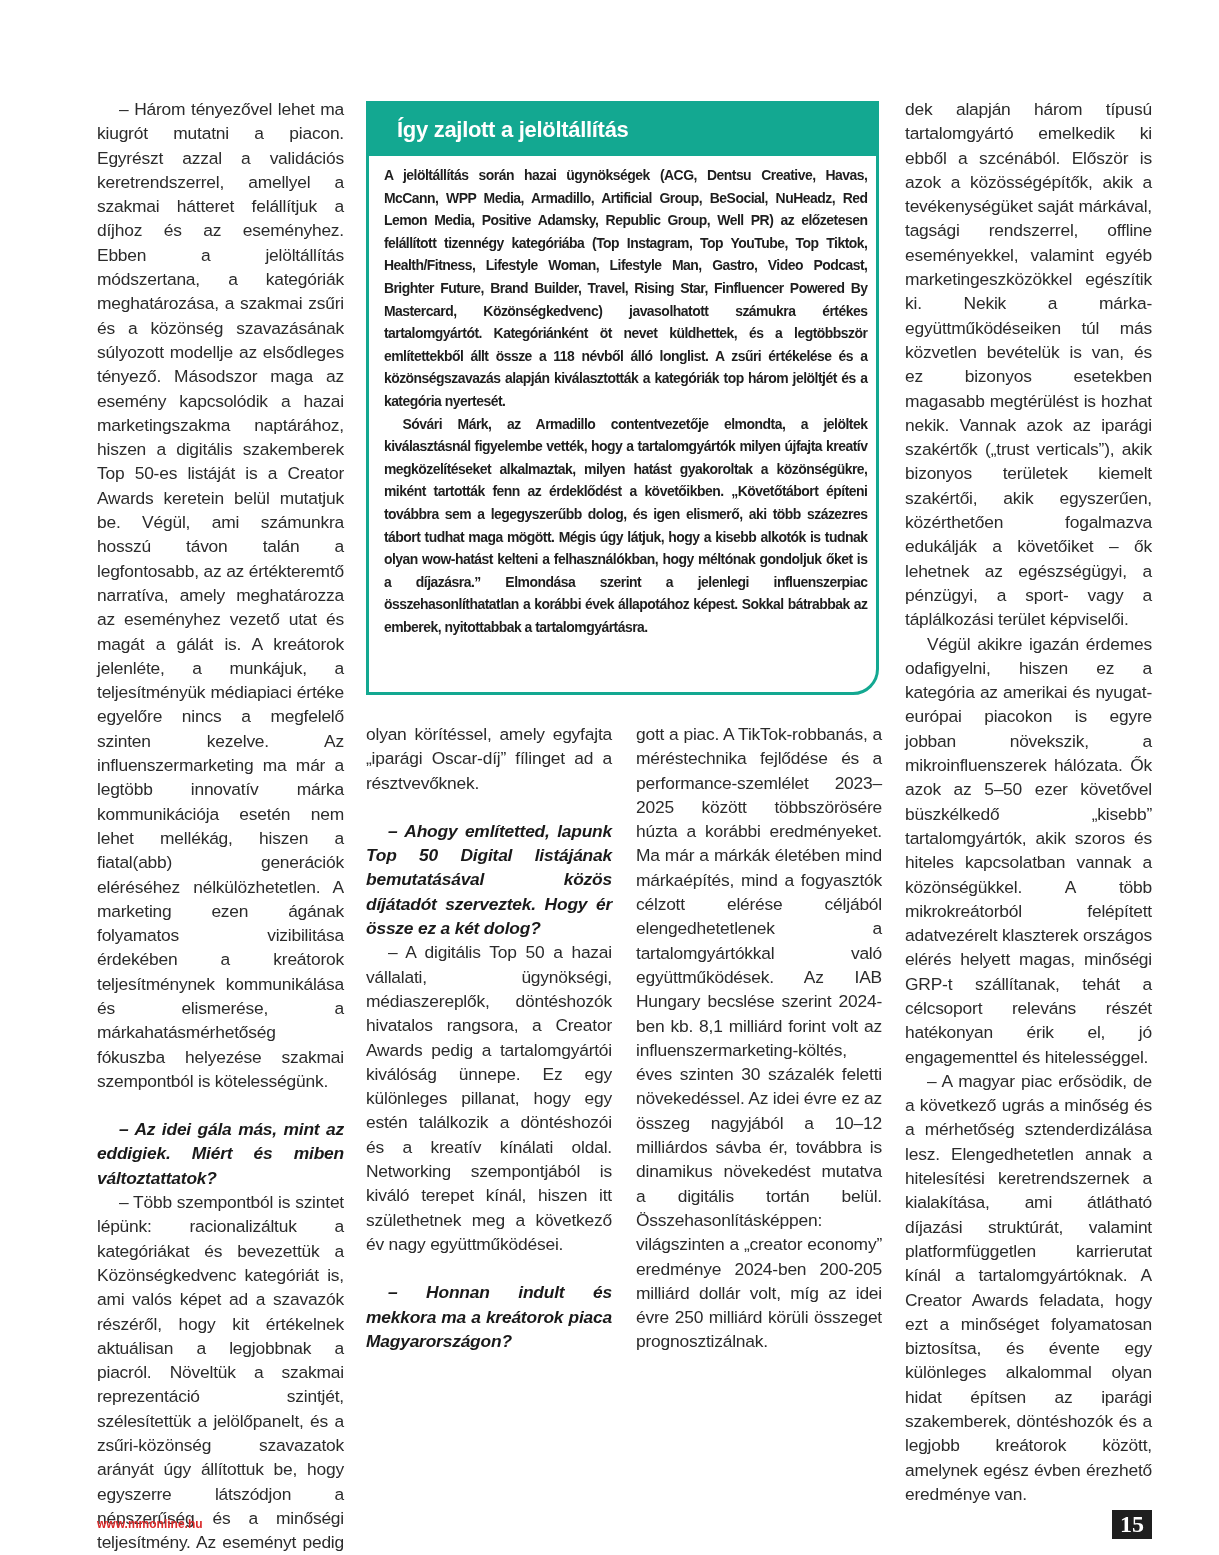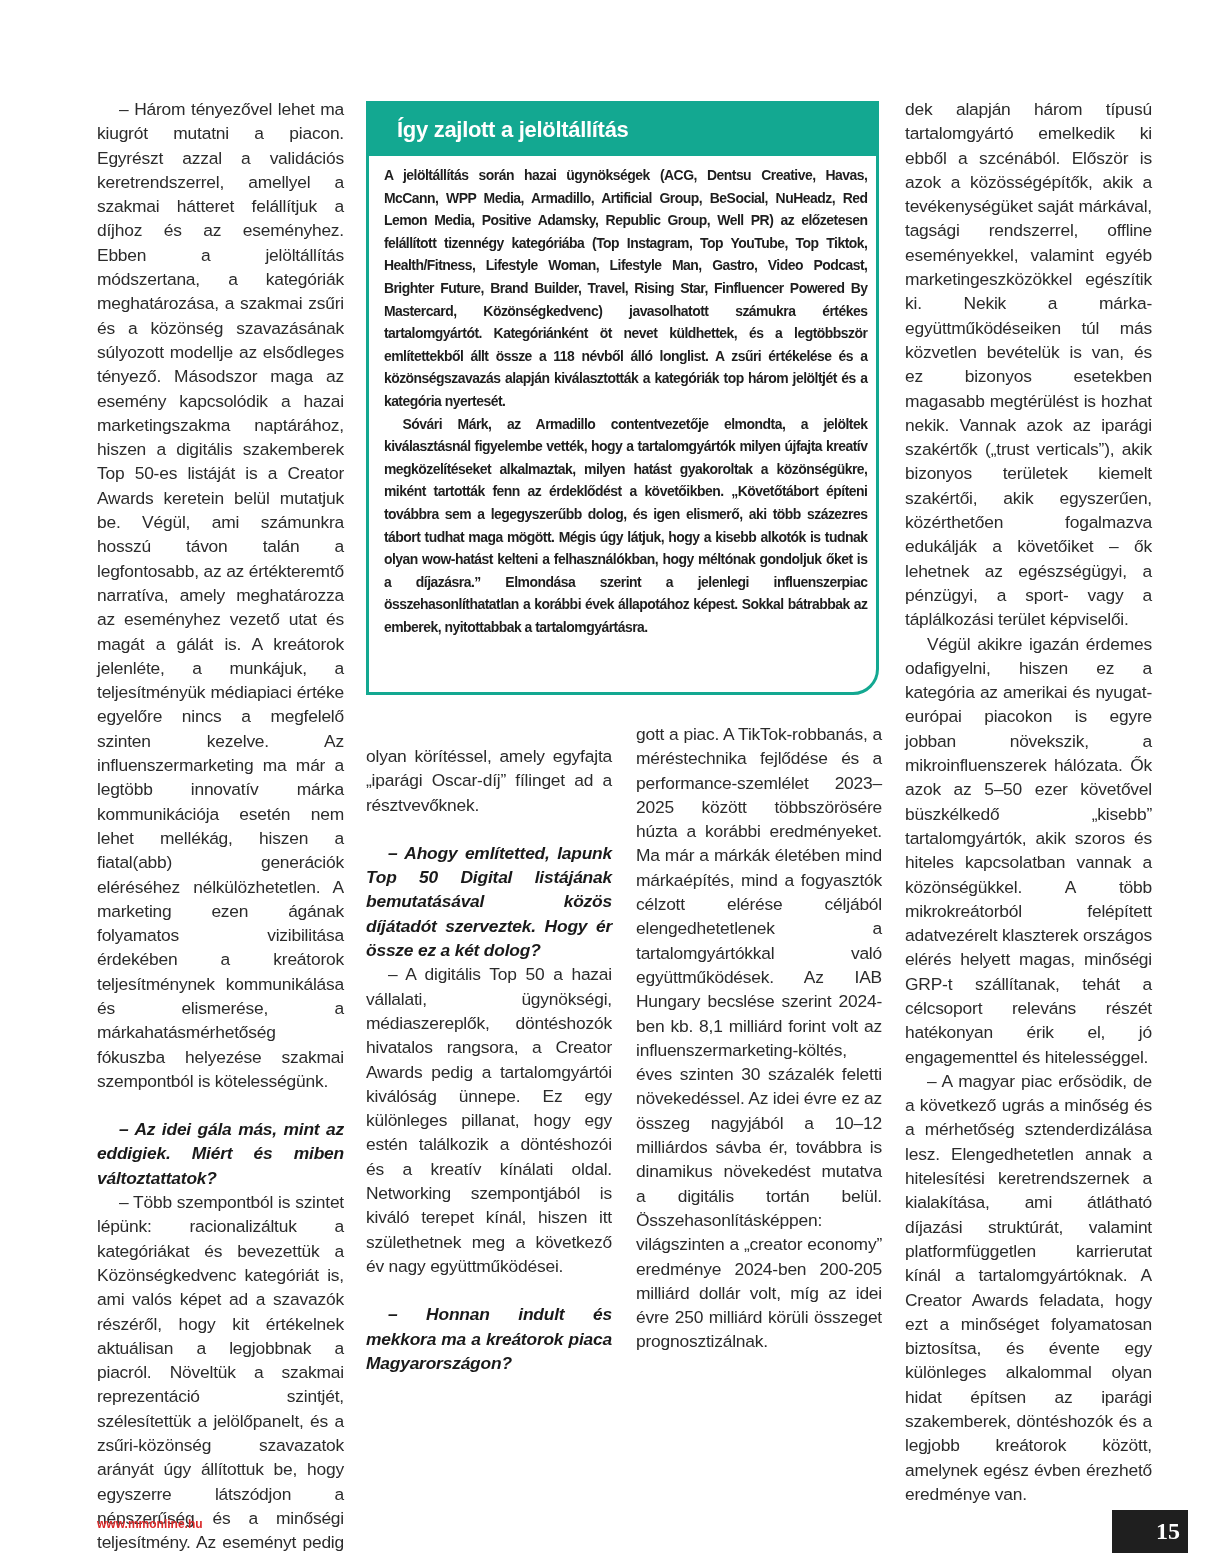--- a/index.html
+++ b/index.html
@@ -13,21 +13,21 @@
     text-align: justify;
     hyphens: manual;
   }
   .col p { margin: 0; text-indent: 22px; }
   .col p.noindent { text-indent: 0; }
   .col p.q {
     font-weight: bold; font-style: italic; color: #1a1a1a;
     margin-top: 24px;
   }
   .col1 { left: 97px; top: 97px; width: 247px; letter-spacing: -0.2px; }
-  .col2 { left: 366px; top: 722px; width: 246px; letter-spacing: -0.2px; margin-top: 22px; }
+  .col2 { left: 366px; top: 722px; width: 246px; letter-spacing: -0.2px; }
   .col3 { left: 636px; top: 722px; width: 246px; letter-spacing: -0.2px; }
   .col4 { left: 905px; top: 97px; width: 247px; letter-spacing: -0.2px; }
 
   .box {
     position: absolute;
     left: 366px; top: 101px;
     width: 513px; height: 594px;
     border: 3px solid #13a891;
     border-bottom-right-radius: 26px;
     background: #ffffff;
@@ -63,25 +63,25 @@
   .box-body p + p { text-indent: 20px; }
 
   .footer-url {
     position: absolute; left: 97px; top: 1517px;
     font-family: "Liberation Sans", sans-serif;
     font-weight: bold; font-size: 12px;
     color: #d92a2a;
   }
   .page-number {
     position: absolute; left: 1112px; top: 1510px;
-    width: 40px; height: 43px;
+    width: 40px; height: 29px;
     background: #1f1f1f; color: #ffffff;
     font-family: "Liberation Serif", serif;
     font-weight: bold; font-size: 24px;
-    display: flex; align-items: center; justify-content: center; padding-left: 36px;
+    display: flex; align-items: center; justify-content: center;
   }
 </style>
 </head>
 <body>
 
 <div class="col col1">
   <p class="noindent" style="text-indent:22px">– Három tényezővel lehet ma kiugrót mutatni a piacon. Egyrészt azzal a validációs keretrendszerrel, amellyel a szakmai hátteret felállítjuk a díjhoz és az eseményhez. Ebben a jelöltállítás módszertana, a kategóriák meghatározása, a szakmai zsűri és a közönség szavazásának súlyozott modellje az elsődleges tényező. Másodszor maga az esemény kapcsolódik a hazai marketingszakma naptárához, hiszen a digitális szakemberek Top 50-es listáját is a Creator Awards keretein belül mutatjuk be. Végül, ami számunkra hosszú távon talán a legfontosabb, az az értékteremtő narratíva, amely meghatározza az eseményhez vezető utat és magát a gálát is. A kreátorok jelenléte, a munkájuk, a teljesítményük médiapiaci értéke egyelőre nincs a megfelelő szinten kezelve. Az influenszermarketing ma már a legtöbb innovatív márka kommunikációja esetén nem lehet mellékág, hiszen a fiatal(abb) generációk eléréséhez nélkülözhetetlen. A marketing ezen ágának folyamatos vizibilitása érdekében a kreátorok teljesítménynek kommunikálása és elismerése, a márkahatásmérhetőség fókuszba helyezése szakmai szempontból is kötelességünk.</p>
   <p class="q">– Az idei gála más, mint az eddigiek. Miért és miben változtattatok?</p>
   <p>– Több szempontból is szintet lépünk: racionalizáltuk a kategóriákat és bevezettük a Közönségkedvenc kategóriát is, ami valós képet ad a szavazók részéről, hogy kit értékelnek aktuálisan a legjobbnak a piacról. Növeltük a szakmai reprezentáció szintjét, szélesítettük a jelölőpanelt, és a zsűri-közönség szavazatok arányát úgy állítottuk be, hogy egyszerre látszódjon a népszerűség és a minőségi teljesítmény. Az eseményt pedig egy presztízsben a díjátadókat megillető helyszínre, a Pesti Vigadóba visszük,</p>
 </div>

